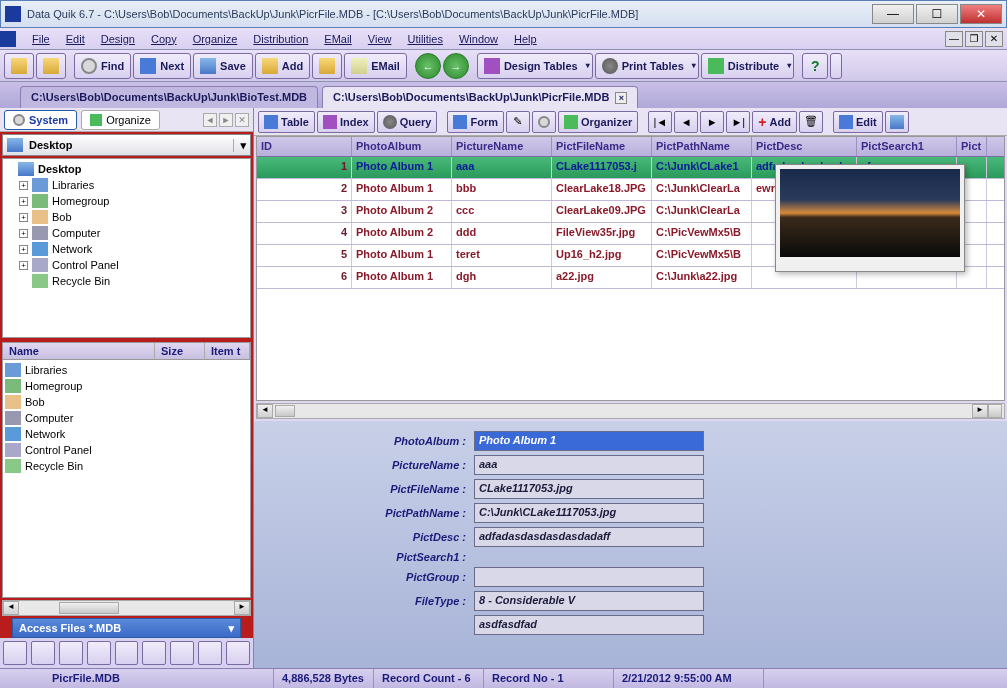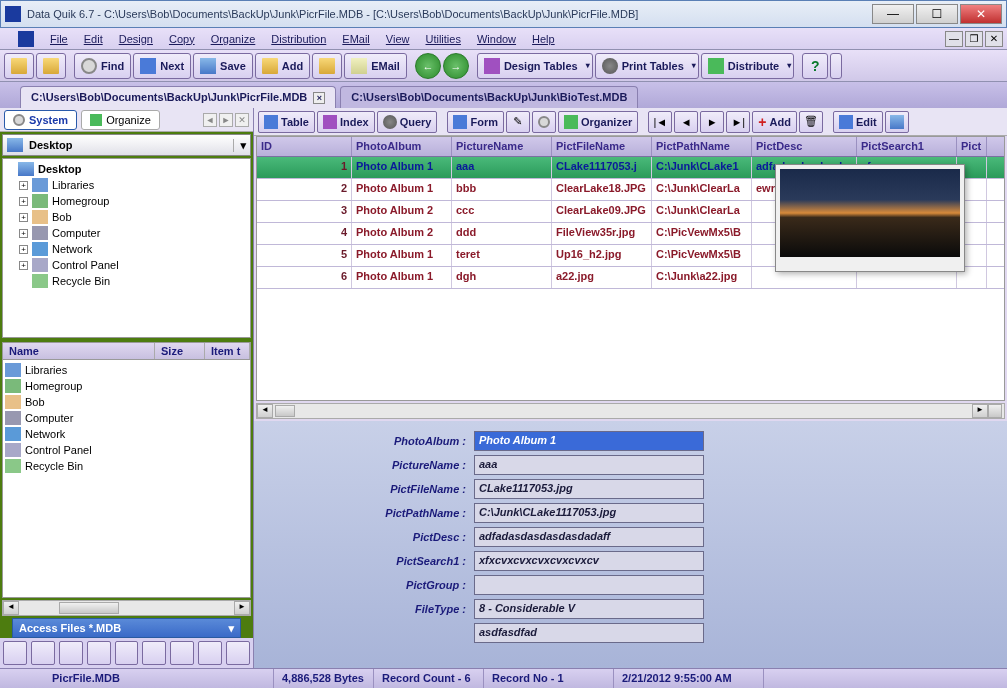--- a/index.html
+++ b/index.html
@@ -8,21 +8,21 @@
 
 .titlebar { height: 28px; background: linear-gradient(#e8eef7,#d4dff0); border: 1px solid #5a7fb5; display: flex; align-items: center; padding: 0 4px; }
 .titlebar .icon { width: 16px; height: 16px; background: #1a3a9e; margin-right: 6px; }
 .titlebar .title { color: #2a3a5a; flex: 1; }
 .titlebar .winbtn { width: 42px; height: 20px; border: 1px solid #888; margin-left: 2px; display: flex; align-items: center; justify-content: center; font-size: 12px; }
 .minbtn { background: linear-gradient(#f0f0f0,#d0d0d0); }
 .maxbtn { background: linear-gradient(#f0f0f0,#d0d0d0); }
 .closebtn { background: linear-gradient(#f08080,#c03030); color: #fff; }
 
 
-.menubar { height: 22px; background: linear-gradient(#e8e0f8,#d8d0f0); border-bottom: 1px solid #9090b0; display: flex; align-items: center; padding-left: 18px; }
+.menubar { height: 22px; background: linear-gradient(#e8e0f8,#d8d0f0); border-bottom: 1px solid #9090b0; display: flex; align-items: center; padding-left: 0; }
 .menubar .appicon { width: 16px; height: 16px; background: #1a3a9e; margin-right: 8px; }
 .menubar .mitem { padding: 3px 8px; color: #1a1a5a; text-decoration: underline; }
 .menubar .mdibtns { margin-left: auto; display: flex; gap: 2px; margin-right: 4px; }
 .menubar .mdibtn { width: 18px; height: 16px; border: 1px solid #888; background: #e0e0e8; display: flex; align-items: center; justify-content: center; font-size: 10px; }
 
 
 .maintb { height: 32px; background: linear-gradient(#e8e0f8,#d0c8e8); border-bottom: 1px solid #9090b0; display: flex; align-items: center; padding: 8px 4px; gap: 2px; }
 .tbbtn { height: 26px; border: 1px solid #7a6aa0; background: linear-gradient(#f0ecfa,#d8d0f0); border-radius: 3px; display: flex; align-items: center; padding: 0 6px; gap: 4px; color: #1a1a5a; font-weight: bold; }
 .tbbtn .ico { width: 16px; height: 16px; display: inline-block; }
 .tbsep { width: 4px; }
@@ -34,21 +34,21 @@
 
 .doctabs { height: 26px; background: linear-gradient(#c8c0e8,#b0a8d8); display: flex; align-items: flex-end; padding-left: 20px; }
 .doctab { height: 22px; padding: 4px 10px; background: #c0b8e0; border: 1px solid #8a80b0; border-bottom: none; border-radius: 4px 4px 0 0; margin-right: 4px; font-weight: bold; color: #1a1a5a; }
 .doctab.active { background: #e8e4f4; }
 .doctab .x { display: inline-block; width: 12px; height: 12px; border: 1px solid #888; margin-left: 6px; text-align: center; line-height: 10px; font-size: 9px; background: #eee; }
 
 
 .mainsplit { display: flex; height: 560px; }
 
 
-.leftpanel { width: 254px; background: #4d7c0f; border-right: 1px solid #8a80b0; display: flex; flex-direction: column; }
+.leftpanel { width: 254px; background: #b91c1c; border-right: 1px solid #8a80b0; display: flex; flex-direction: column; }
 .lefttabs { height: 24px; display: flex; align-items: center; padding: 2px 4px; background: #e8e4f4; border-bottom: 1px solid #aaa; }
 .lefttab { padding: 3px 8px; border: 1px solid #aaa; border-radius: 3px; background: #fff; margin-right: 4px; display: flex; align-items: center; gap: 4px; }
 .lefttab.active { border-color: #2a5aaa; font-weight: bold; color: #1a3aaa; }
 .leftnav { margin-left: auto; display: flex; gap: 2px; }
 .leftnav span { width: 14px; height: 14px; border: 1px solid #aaa; background: #f0f0f0; display: inline-flex; align-items: center; justify-content: center; font-size: 9px; color: #888; }
 
 .combo { height: 22px; border: 1px solid #888; background: linear-gradient(#fff,#e0e0e8); margin: 2px; display: flex; align-items: center; padding: 0 4px; font-weight: bold; }
 .combo::after { content: "▾"; margin-left: auto; border-left: 1px solid #aaa; padding-left: 6px; }
 
 .tree { flex: 0 0 180px; background: #fff; border: 1px solid #999; margin: 0 2px; overflow: auto; padding: 2px; }
@@ -196,22 +196,22 @@
   <div class="tbbtn drop">
       <span class="ico i-green"></span>
       <span>Distribute</span>
     </div>
   <div class="tbsep"></div>
   <div class="helpbtn">?</div>
   <div class="tbbtn" style="width:12px;padding:0"></div>
 </div>
 
 <div class="doctabs" id="doctabs">
+    <div class="doctab">C:\Users\Bob\Documents\BackUp\Junk\BioTest.MDB</div>
     <div class="doctab active">C:\Users\Bob\Documents\BackUp\Junk\PicrFile.MDB<span class="x">×</span></div>
-    <div class="doctab">C:\Users\Bob\Documents\BackUp\Junk\BioTest.MDB</div>
   </div>
 
 <div class="mainsplit">
 
   <div class="leftpanel">
     <div class="lefttabs">
       <div class="lefttab active">
           <span class="ico i-find" style="width:12px;height:12px"></span>
           <span>System</span>
         </div>
@@ -475,21 +475,20 @@
         <div class="frow2">
           <div class="flbl">PictPathName :</div>
           <div class="fval">C:\Junk\CLake1117053.jpg</div>
         </div>
         <div class="frow2">
           <div class="flbl">PictDesc :</div>
           <div class="fval">adfadasdasdasdasdadaff</div>
         </div>
         <div class="frow2">
           <div class="flbl">PictSearch1 :</div>
-          <div class="fval">xfxcvxcvxcvxcvxcvxcv</div>
         </div>
         <div class="frow2">
           <div class="flbl">PictGroup :</div>
           <div class="fval"></div>
         </div>
         <div class="frow2">
           <div class="flbl">FileType :</div>
           <div class="fval">8 - Considerable V</div>
         </div>
         <div class="frow2">

